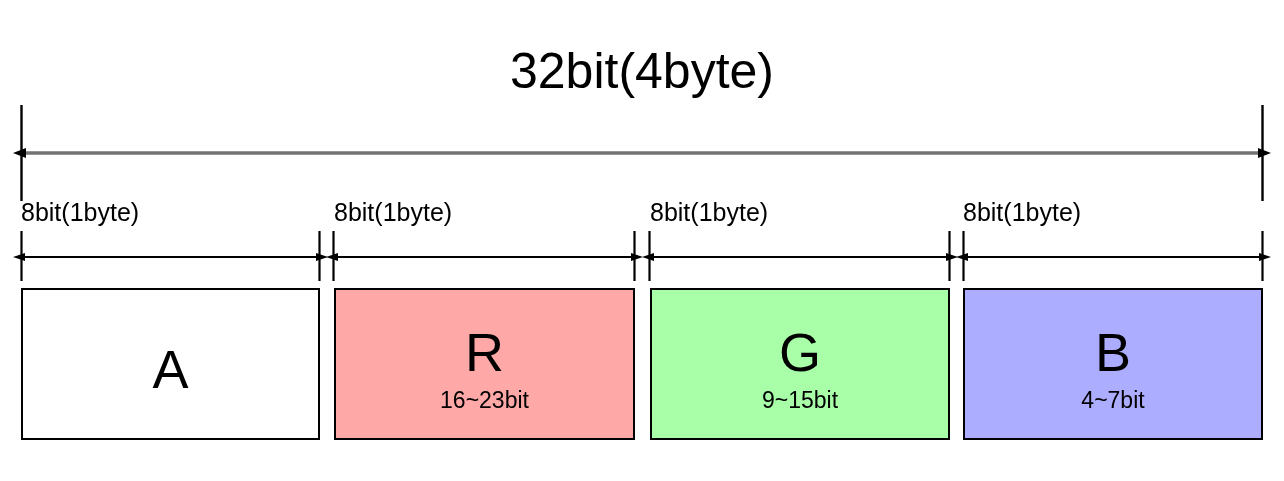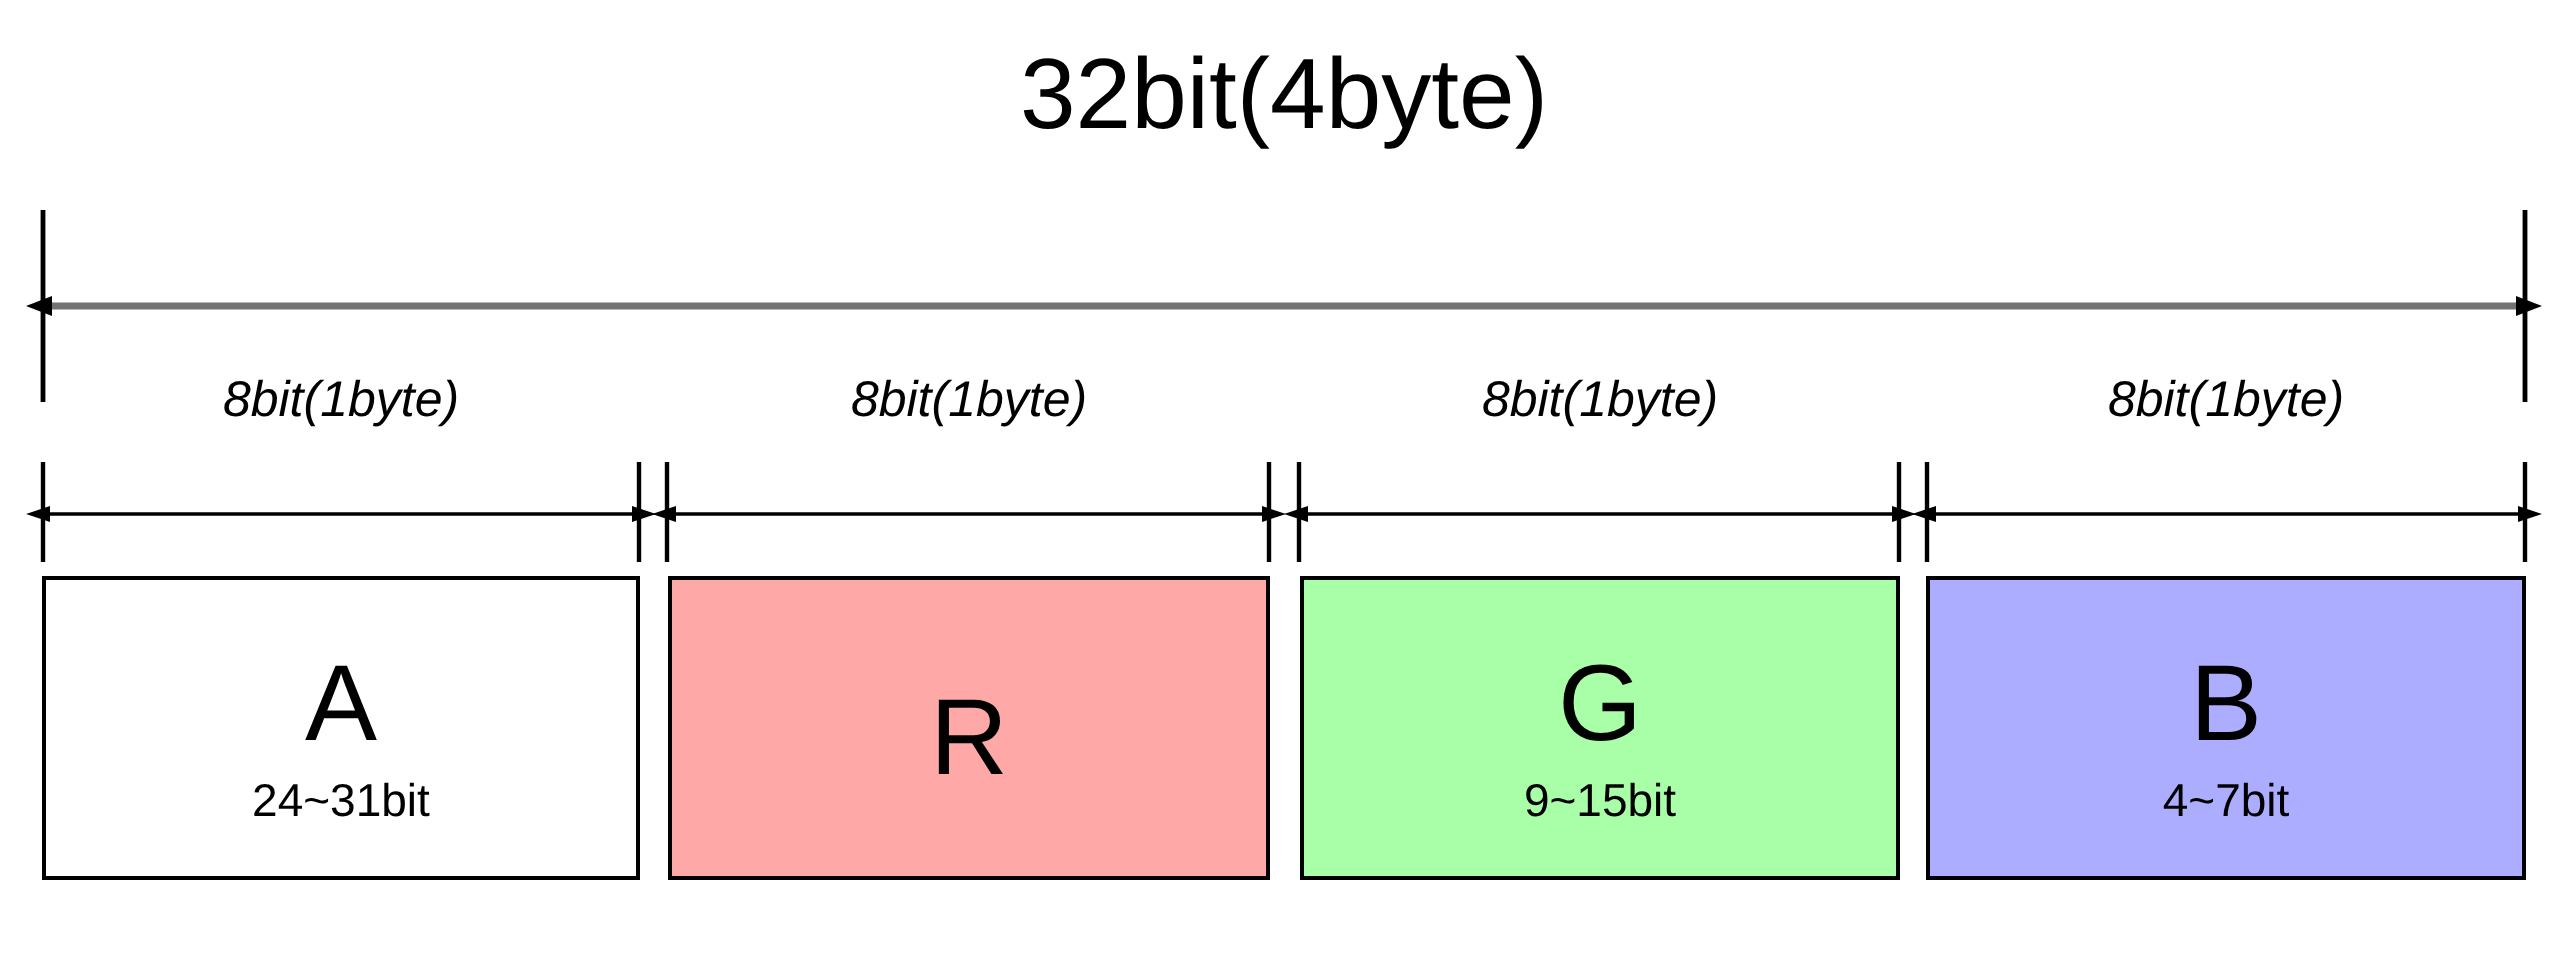--- a/index.html
+++ b/index.html
@@ -21,38 +21,36 @@
   #diagram-svg {
     position: absolute;
     left: 0;
     top: 0;
     width: 1284px;
     height: 481px;
   }
   .title {
     position: absolute;
     left: 0;
-    top: 16px;
+    top: 40px;
     width: 1284px;
     text-align: center;
     font-size: 50px;
     line-height: 62px;
     font-weight: 400;
     letter-spacing: 0px;
     white-space: nowrap;
   }
   .seg-label {
     position: absolute;
-    top: 184px;
-    text-align: center;
+    top: 196px;
     font-size: 25px;
     line-height: 32px;
     font-weight: 400;
     white-space: nowrap;
-    font-style: italic;
   }
   .byte-box {
     position: absolute;
     top: 288px;
     height: 152px;
     box-sizing: border-box;
     border: 2px solid #000000;
     display: flex;
     flex-direction: column;
     align-items: center;
@@ -114,25 +112,25 @@
     <line x1="968" y1="257" x2="1259" y2="257" stroke="#000000" stroke-width="1.8" marker-start="url(#arrowLeftBlk)" marker-end="url(#arrowRightBlk)"></line>
   </svg>
 
   <div class="seg-label" style="left:21px; width:299px;">8bit(1byte)</div>
   <div class="seg-label" style="left:334px; width:301px;">8bit(1byte)</div>
   <div class="seg-label" style="left:650px; width:300px;">8bit(1byte)</div>
   <div class="seg-label" style="left:963px; width:300px;">8bit(1byte)</div>
 
   <div class="byte-box" style="left:21px; width:299px; background:#ffffff;">
     <div class="byte-letter">A</div>
-    <div class="byte-range">24~31bit</div>
   </div>
 
   <div class="byte-box" style="left:334px; width:301px; background:#ffa8a8;">
     <div class="byte-letter">R</div>
+    <div class="byte-range">16~23bit</div>
   </div>
 
   <div class="byte-box" style="left:650px; width:300px; background:#a8ffa8;">
     <div class="byte-letter">G</div>
     <div class="byte-range">9~15bit</div>
   </div>
 
   <div class="byte-box" style="left:963px; width:300px; background:#adadff;">
     <div class="byte-letter">B</div>
     <div class="byte-range">4~7bit</div>

